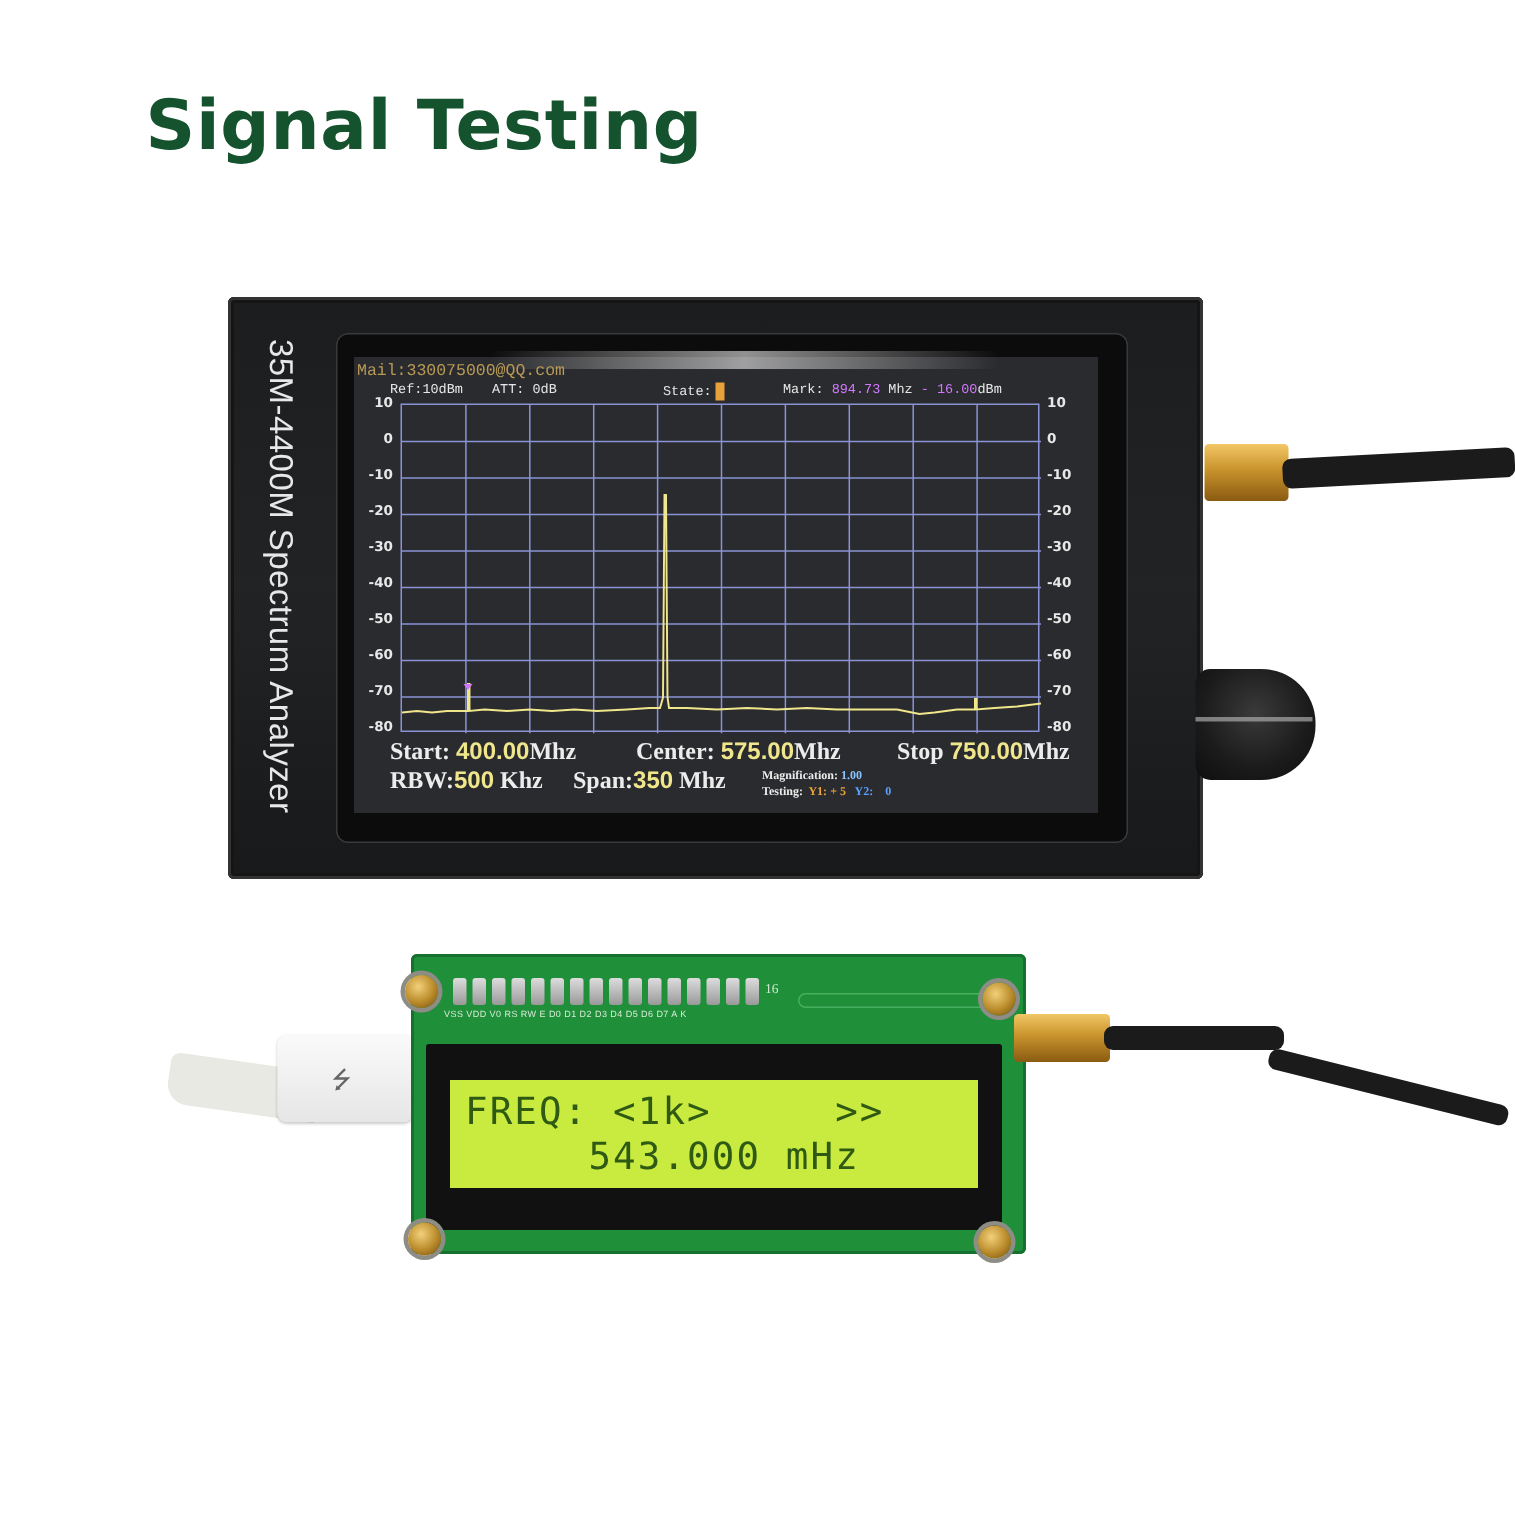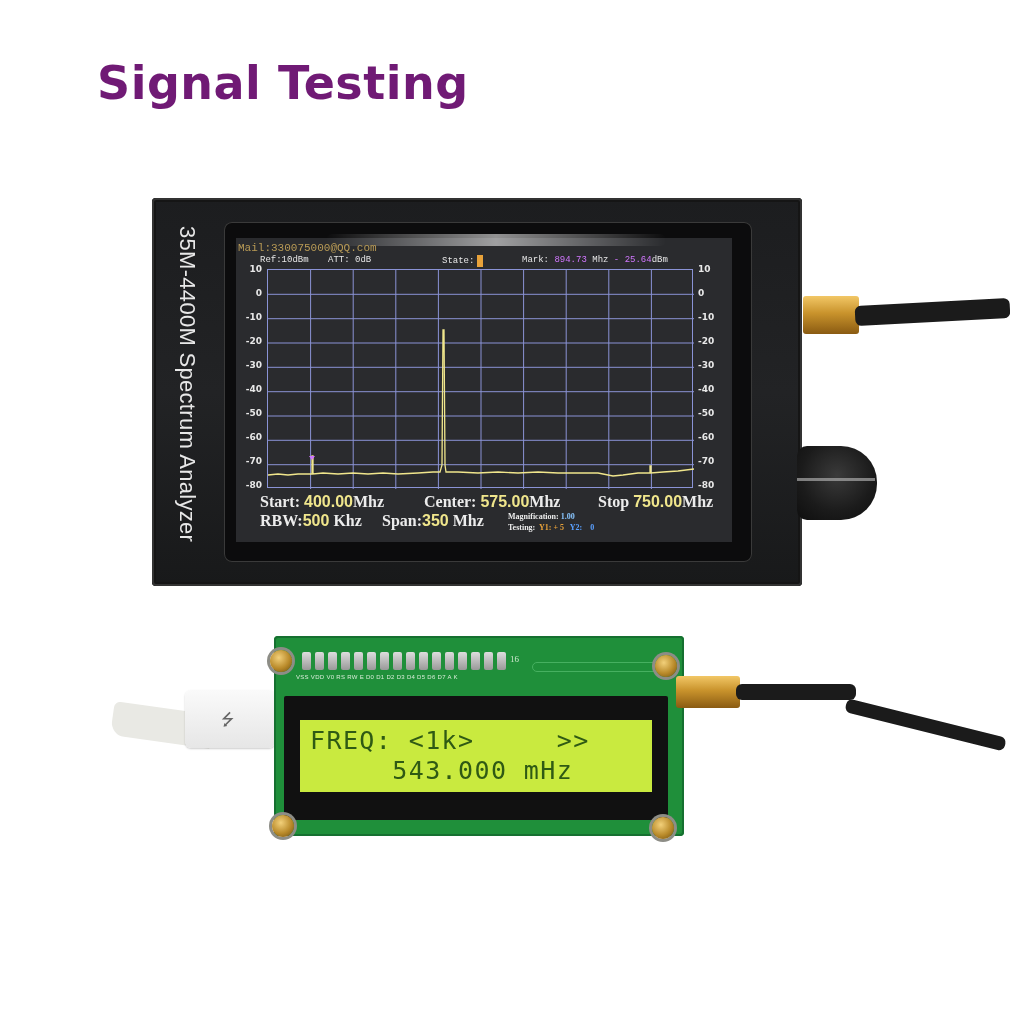--- a/index.html
+++ b/index.html
@@ -2,21 +2,21 @@
 <html><head>
 <meta charset="utf-8">
 <style>
   * { box-sizing: border-box; margin: 0; padding: 0; }
   html, body { width: 1010px; height: 1010px; background: #ffffff; overflow: hidden; }
   body { position: relative; font-family: "DejaVu Sans", sans-serif; }
 
   .title {
     position: absolute; left: 97px; top: 56px;
     font-family: "DejaVu Sans", sans-serif; font-weight: bold;
-    font-size: 46px; color: #701a75; letter-spacing: 0.5px;
+    font-size: 46px; color: #14532d; letter-spacing: 0.5px;
   }
 
   
   .analyzer {
     position: absolute; left: 152px; top: 198px; width: 650px; height: 388px;
     background: linear-gradient(180deg, #1c1d1f 0%, #222325 50%, #18191a 100%);
     border-radius: 4px;
     box-shadow: inset 0 0 0 2px #333, inset 0 0 0 4px #151515;
   }
   .analyzer .side-label {
@@ -130,21 +130,21 @@
 
     <div class="hdr" style="left:24px">Ref:10dBm</div>
     <div class="hdr" style="left:92px">ATT: 0dB</div>
     <div class="hdr" style="left:206px">
       <span>State:</span><span class="state-box"></span>
     </div>
     <div class="hdr" style="left:286px">
       <span>Mark:</span>
       <span class="v-purple">894.73</span>
       <span>Mhz</span>
-      <span class="v-purple">- 25.64</span><span>dBm</span>
+      <span class="v-purple">- 16.00</span><span>dBm</span>
     </div>
 
     <div class="ylab" style="left:0;top:26px">10</div>
     <div class="ylab" style="left:0;top:50px">0</div>
     <div class="ylab" style="left:0;top:74px">-10</div>
     <div class="ylab" style="left:0;top:98px">-20</div>
     <div class="ylab" style="left:0;top:122px">-30</div>
     <div class="ylab" style="left:0;top:146px">-40</div>
     <div class="ylab" style="left:0;top:170px">-50</div>
     <div class="ylab" style="left:0;top:194px">-60</div>

